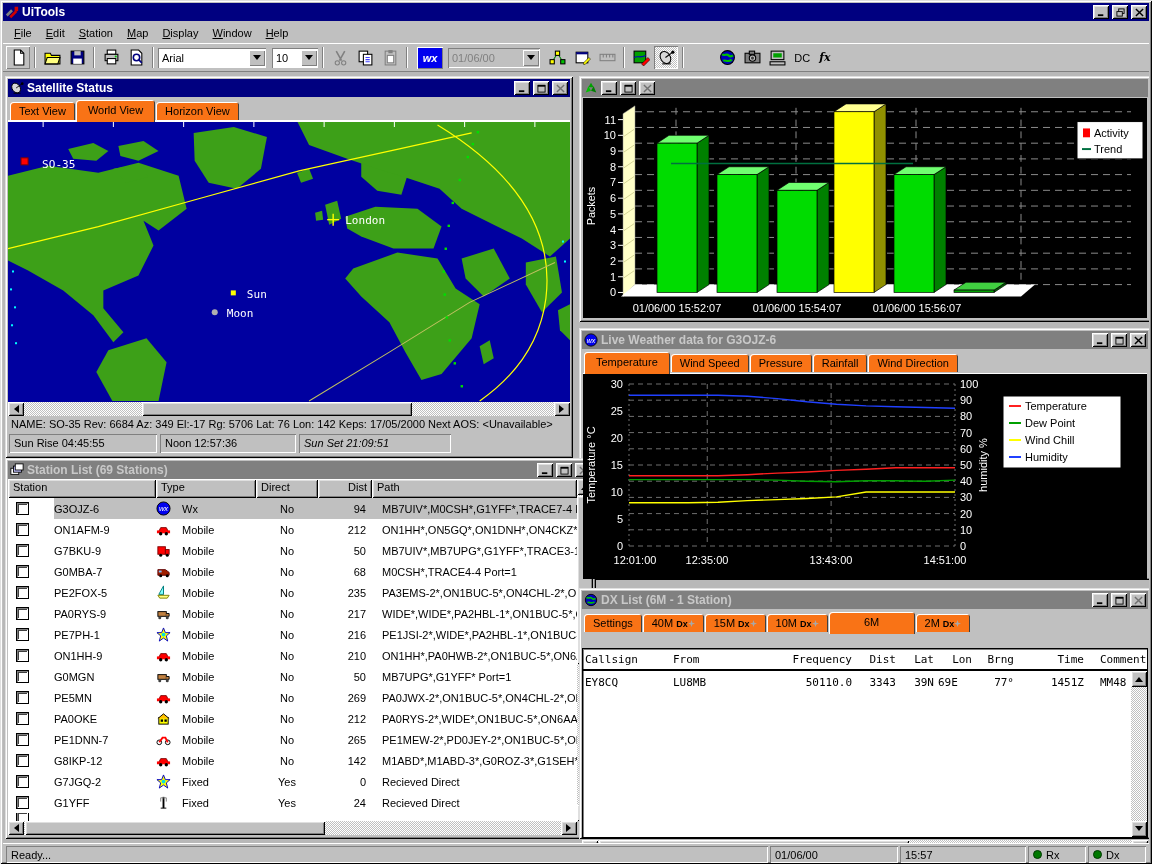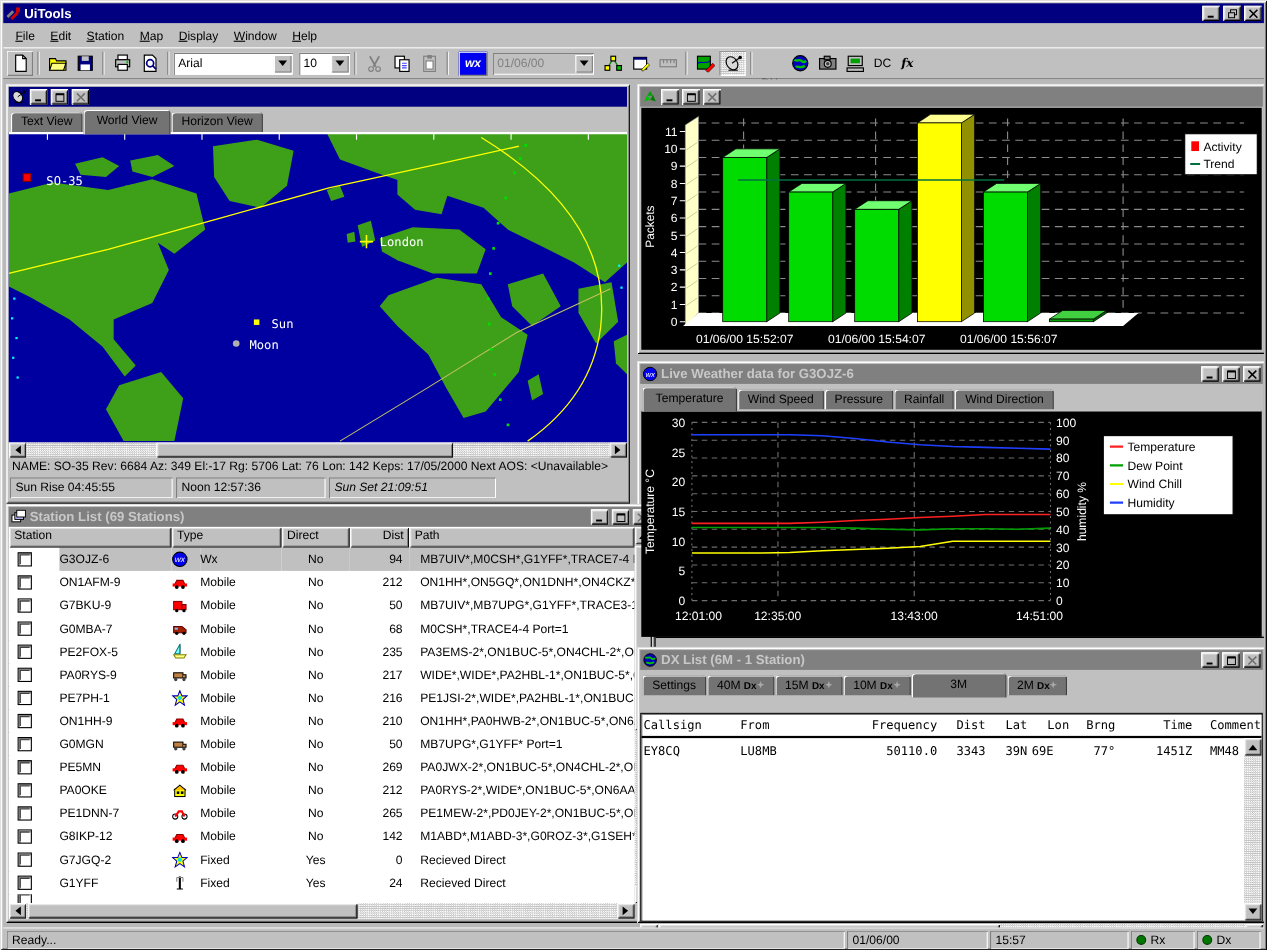--- a/index.html
+++ b/index.html
@@ -39,21 +39,21 @@
     box-shadow:inset 1px 1px 0 #dfdfdf, inset -1px -1px 0 #000, inset 2px 2px 0 #fff, inset -2px -2px 0 #808080;}
   .cw-title{height:18px;display:flex;align-items:center;padding:1px 2px;gap:3px;}
   .cw-title.active{background:#000080;}
   .cw-title.active .wtext{color:#fff;}
   .cw-title.inactive{background:#808080;}
   .cw-title.inactive .wtext{color:#c8c8c8;}
   .wtext{font-weight:bold;font-size:12px;flex:1;white-space:nowrap;overflow:hidden;}
   .wicon svg{width:14px;height:14px;display:block;}
   
   .tabstrip{display:flex;align-items:flex-end;padding:3px 2px 0 2px;position:relative;}
-  .tab{position:relative;padding:3px 9px 3px 9px;background:#737373;margin-right:1px;
+  .tab{position:relative;padding:3px 9px 3px 9px;background:#f97316;margin-right:1px;
     border-radius:3px 3px 0 0;
     box-shadow:inset 1px 1px 0 #fff, inset -1px 0 0 #404040;z-index:1;}
   .tab.on{padding:4px 12px 6px 12px;margin-bottom:-2px;z-index:3;
     box-shadow:inset 1px 1px 0 #fff, inset -1px 0 0 #404040;}
   .panel-top{border-top:1px solid #fff;position:relative;z-index:2;}
   .dx-sub{font-size:9px;font-weight:bold;margin-left:3px;}
   .spark svg{width:7px;height:7px;}
   
   .mapbox{height:282px;background:#0000a0;position:relative;}
   .mapbox svg{display:block;width:100%;height:100%;}
@@ -306,20 +306,21 @@
     <div class="cw" style="left:2px;top:4px;width:568px;height:382px;">
       <div class="cw-title active">
         <span class="wicon">
             <svg viewBox="0 0 16 16">
               <ellipse cx="7" cy="8" rx="4.5" ry="6" fill="#d8d8d8" stroke="#000" transform="rotate(-35 7 8)"></ellipse>
               <path d="M7 8l7-5" stroke="#000"></path>
               <circle cx="14" cy="3" r="1.5" fill="#000"></circle>
               <path d="M4 14h8" stroke="#000"></path>
             </svg>
           </span>
+        <span class="wtext">Satellite Status</span>
         <span class="cap-btn raised">
             <svg viewBox="0 0 10 10" width="9" height="9">
               <rect x="1" y="7" width="6" height="2" fill="#000"></rect>
             </svg>
           </span>
         <span class="cap-btn raised">
             <svg viewBox="0 0 10 10" width="9" height="9">
               <rect x="1" y="1.5" width="8" height="7.5" fill="none" stroke="#000"></rect>
               <line x1="1" y1="2" x2="9" y2="2" stroke="#000" stroke-width="2"></line>
             </svg>
@@ -1013,21 +1014,21 @@
         <span class="tab"><span>40M</span><span class="dx-sub">Dx</span><span class="spark"><svg viewBox="0 0 8 8">
                 <path d="M4 0L5 3 8 4 5 5 4 8 3 5 0 4 3 3z" fill="#a8a8a8"></path>
               </svg></span></span>
         <span class="tab"><span>15M</span><span class="dx-sub">Dx</span><span class="spark"><svg viewBox="0 0 8 8">
                 <path d="M4 0L5 3 8 4 5 5 4 8 3 5 0 4 3 3z" fill="#a8a8a8"></path>
               </svg></span></span>
         <span class="tab"><span>10M</span><span class="dx-sub">Dx</span><span class="spark"><svg viewBox="0 0 8 8">
                 <path d="M4 0L5 3 8 4 5 5 4 8 3 5 0 4 3 3z" fill="#a8a8a8"></path>
               </svg></span></span>
         <span class="tab on" style="min-width:86px;justify-content:center;display:inline-flex;">
-            <span>3M</span>
+            <span>6M</span>
           </span>
         <span class="tab"><span>2M</span><span class="dx-sub">Dx</span><span class="spark"><svg viewBox="0 0 8 8">
                 <path d="M4 0L5 3 8 4 5 5 4 8 3 5 0 4 3 3z" fill="#a8a8a8"></path>
               </svg></span></span>
       </div>
       <div class="dxbox panel-top sunken-thin" style="height:190px;margin-top:16px;">
         <div class="dxrow hd">
           <span class="dxc" style="width:88px;">Callsign</span>
           <span class="dxc" style="width:88px;">From</span>
           <span class="dxc" style="width:95px;text-align:right;">Frequency</span>

